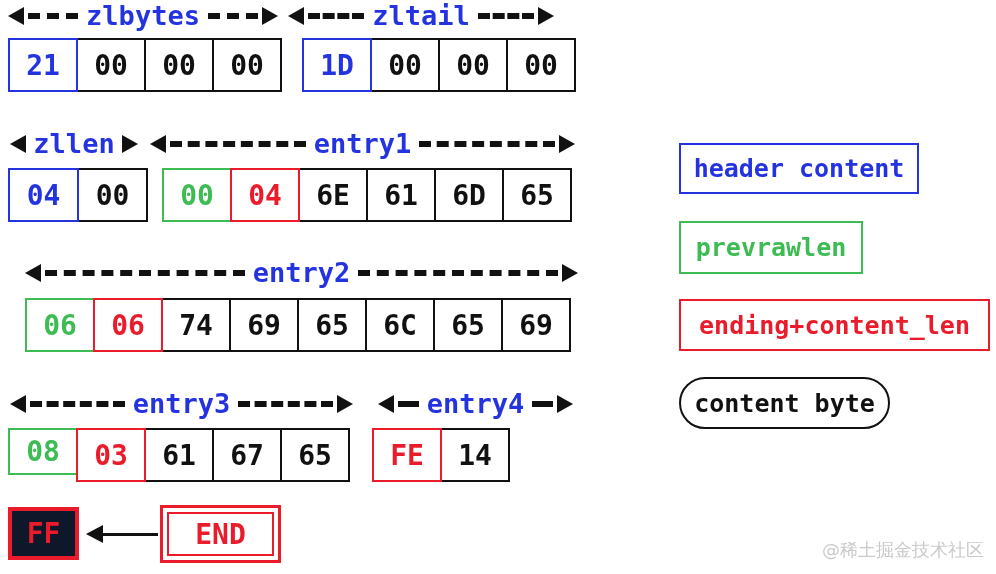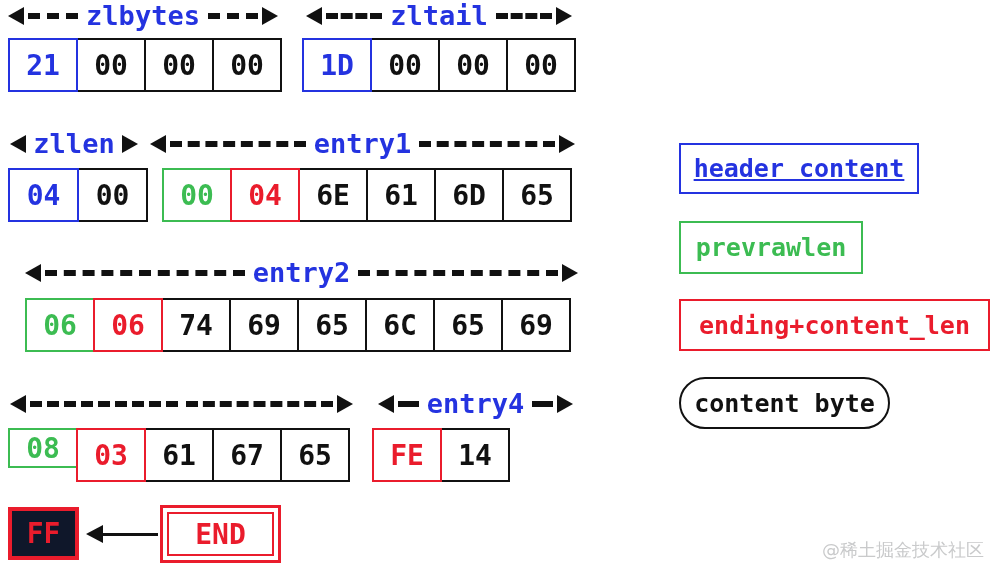--- a/index.html
+++ b/index.html
@@ -61,21 +61,21 @@
   
   .legend-box{
     position:absolute;
     box-sizing:border-box;
     border:2px solid var(--ink);
     display:flex;align-items:center;justify-content:center;
     font-weight:bold;font-size:25px;
     background:#ffffff;
     white-space:nowrap;
   }
-  .legend-box.role-header{color:var(--blue);border-color:var(--blue);text-decoration:underline;}
+  .legend-box.role-header{color:var(--blue);border-color:var(--blue);}
   .legend-box.role-prevrawlen{color:var(--green);border-color:var(--green);}
   .legend-box.role-ending{color:var(--red);border-color:var(--red);}
   .legend-box.role-content{color:var(--ink);border-color:var(--ink);border-radius:26px;}
 
   
   .ff-box{
     position:absolute;left:8px;top:507px;
     box-sizing:border-box;width:71px;height:53px;
     border:4px solid var(--red);
     color:var(--red);
@@ -117,21 +117,21 @@
 
 <div id="canvas">
   <div id="labels-layer">
       <div class="arrow-label" style="left: 8px; top: 2px; width: 270px;">
         <span class="tri tri-left"></span>
         <span class="dash"></span>
         <span class="label-text">zlbytes</span>
         <span class="dash"></span>
         <span class="tri tri-right"></span>
       </div>
-      <div class="arrow-label" style="left: 306px; top: 2px; width: 266px;">
+      <div class="arrow-label" style="left: 288px; top: 2px; width: 266px;">
         <span class="tri tri-left"></span>
         <span class="dash"></span>
         <span class="label-text">zltail</span>
         <span class="dash"></span>
         <span class="tri tri-right"></span>
       </div>
       <div class="arrow-label" style="left: 10px; top: 130px; width: 128px;">
         <span class="tri tri-left"></span>
         <span class="spacer"></span>
         <span class="label-text">zllen</span>
@@ -148,20 +148,21 @@
       <div class="arrow-label" style="left: 25px; top: 259px; width: 553px;">
         <span class="tri tri-left"></span>
         <span class="dash"></span>
         <span class="label-text">entry2</span>
         <span class="dash"></span>
         <span class="tri tri-right"></span>
       </div>
       <div class="arrow-label" style="left: 10px; top: 390px; width: 343px;">
         <span class="tri tri-left"></span>
         <span class="dash"></span>
+        <span class="label-text">entry3</span>
         <span class="dash"></span>
         <span class="tri tri-right"></span>
       </div>
       <div class="arrow-label" style="left: 378px; top: 390px; width: 195px;">
         <span class="tri tri-left"></span>
         <span class="dash"></span>
         <span class="label-text">entry4</span>
         <span class="dash"></span>
         <span class="tri tri-right"></span>
       </div>
@@ -195,21 +196,21 @@
         <div class="cell role-prevrawlen" style="width: 70px; height: 54px;">06</div>
         <div class="cell role-ending" style="width: 70px; height: 54px;">06</div>
         <div class="cell role-content" style="width: 70px; height: 54px;">74</div>
         <div class="cell role-content" style="width: 70px; height: 54px;">69</div>
         <div class="cell role-content" style="width: 70px; height: 54px;">65</div>
         <div class="cell role-content" style="width: 70px; height: 54px;">6C</div>
         <div class="cell role-content" style="width: 70px; height: 54px;">65</div>
         <div class="cell role-content" style="width: 70px; height: 54px;">69</div>
       </div>
       <div class="byte-table" style="left: 8px; top: 428px;">
-        <div class="cell role-prevrawlen" style="width: 70px; height: 40px;">08</div>
+        <div class="cell role-prevrawlen" style="width: 70px; height: 47px;">08</div>
         <div class="cell role-ending" style="width: 70px; height: 54px;">03</div>
         <div class="cell role-content" style="width: 70px; height: 54px;">61</div>
         <div class="cell role-content" style="width: 70px; height: 54px;">67</div>
         <div class="cell role-content" style="width: 70px; height: 54px;">65</div>
       </div>
       <div class="byte-table" style="left: 372px; top: 428px;">
         <div class="cell role-ending" style="width: 70px; height: 54px;">FE</div>
         <div class="cell role-content" style="width: 70px; height: 54px;">14</div>
       </div>
     </div>

